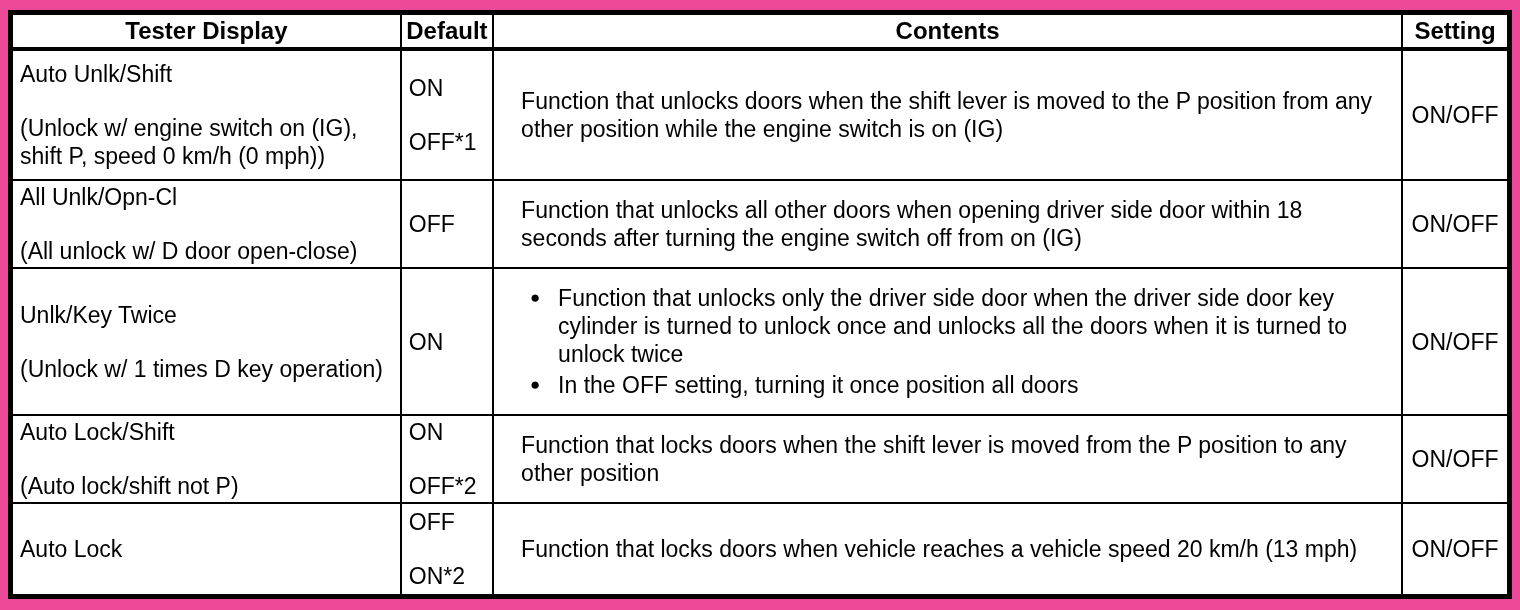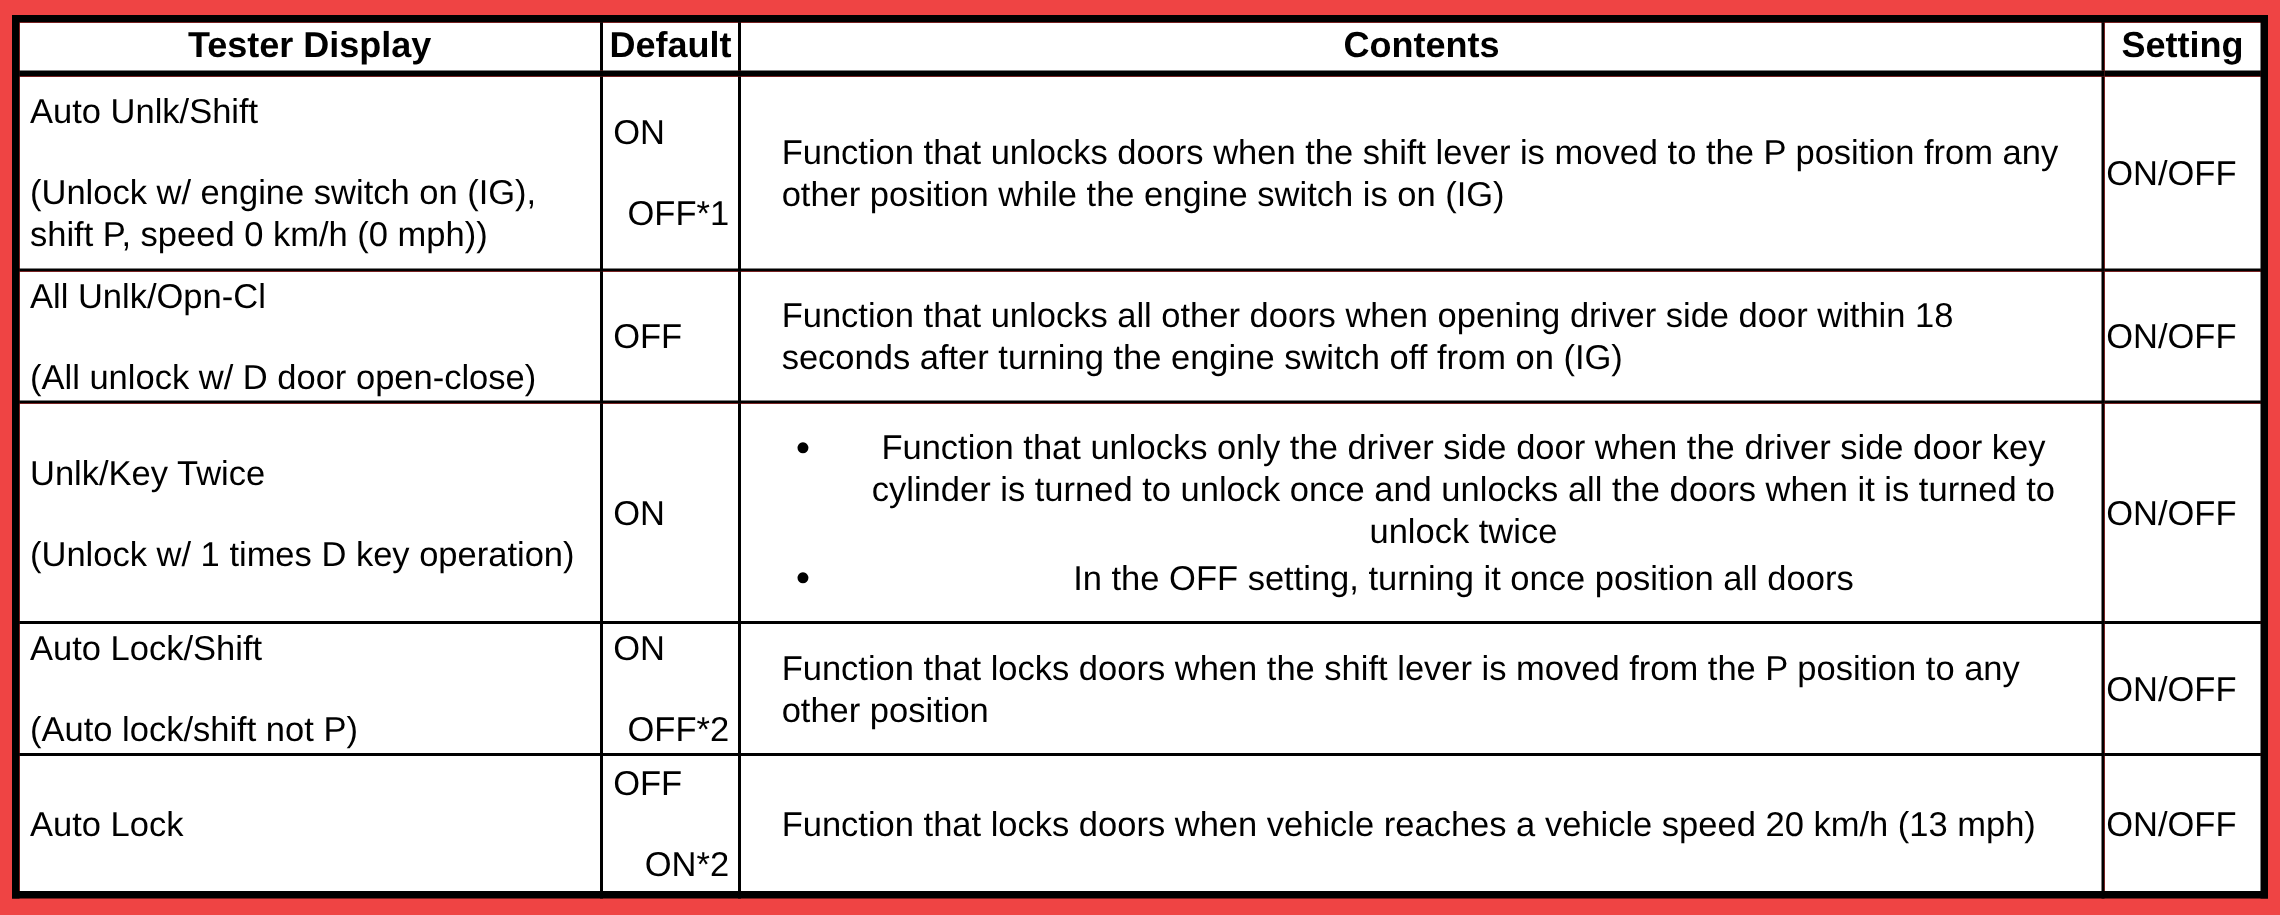--- a/index.html
+++ b/index.html
@@ -6,21 +6,21 @@
     margin: 0;
     padding: 0;
     background: #ffffff;
     font-family: "Liberation Sans", sans-serif;
     color: #000000;
   }
   .page {
     position: relative;
     width: 1520px;
     height: 610px;
-    background: #ef4444;
+    background: #ec4899;
     overflow: hidden;
   }
   .table-wrap {
     position: absolute;
     left: 8px;
     top: 10px;
     width: 1504px;
     height: 589px;
   }
   table.custom-table {
@@ -49,34 +49,33 @@
   }
   tr.header-row { height: 35px; }
   tr.r1 { height: 131px; }
   tr.r2 { height: 88px; }
   tr.r3 { height: 147px; }
   tr.r4 { height: 80px; }
 
   td.tester { padding-left: 7px; padding-right: 4px; }
   td.default { padding-left: 7px; }
   td.contents { padding-left: 27px; padding-right: 8px; }
-  td.setting { text-align: left; padding: 2px 1px; }
+  td.setting { text-align: center; padding: 2px 1px; }
 
   .note { margin-top: 26px; }
-  .default-line + .default-line { margin-top: 26px; text-align: right; }
+  .default-line + .default-line { margin-top: 26px; }
 
   ul.bullets {
     list-style: none;
     margin: 0;
     padding: 0;
   }
   ul.bullets li {
     position: relative;
     padding-left: 37px;
-    text-align: center;
   }
   ul.bullets li + li { margin-top: 3px; }
   .bullet-glyph {
     position: absolute;
     left: 9px;
     top: 0;
     font-size: 17px;
     line-height: 28px;
   }
   .bullet-glyph::before { content: "\25CF"; }

